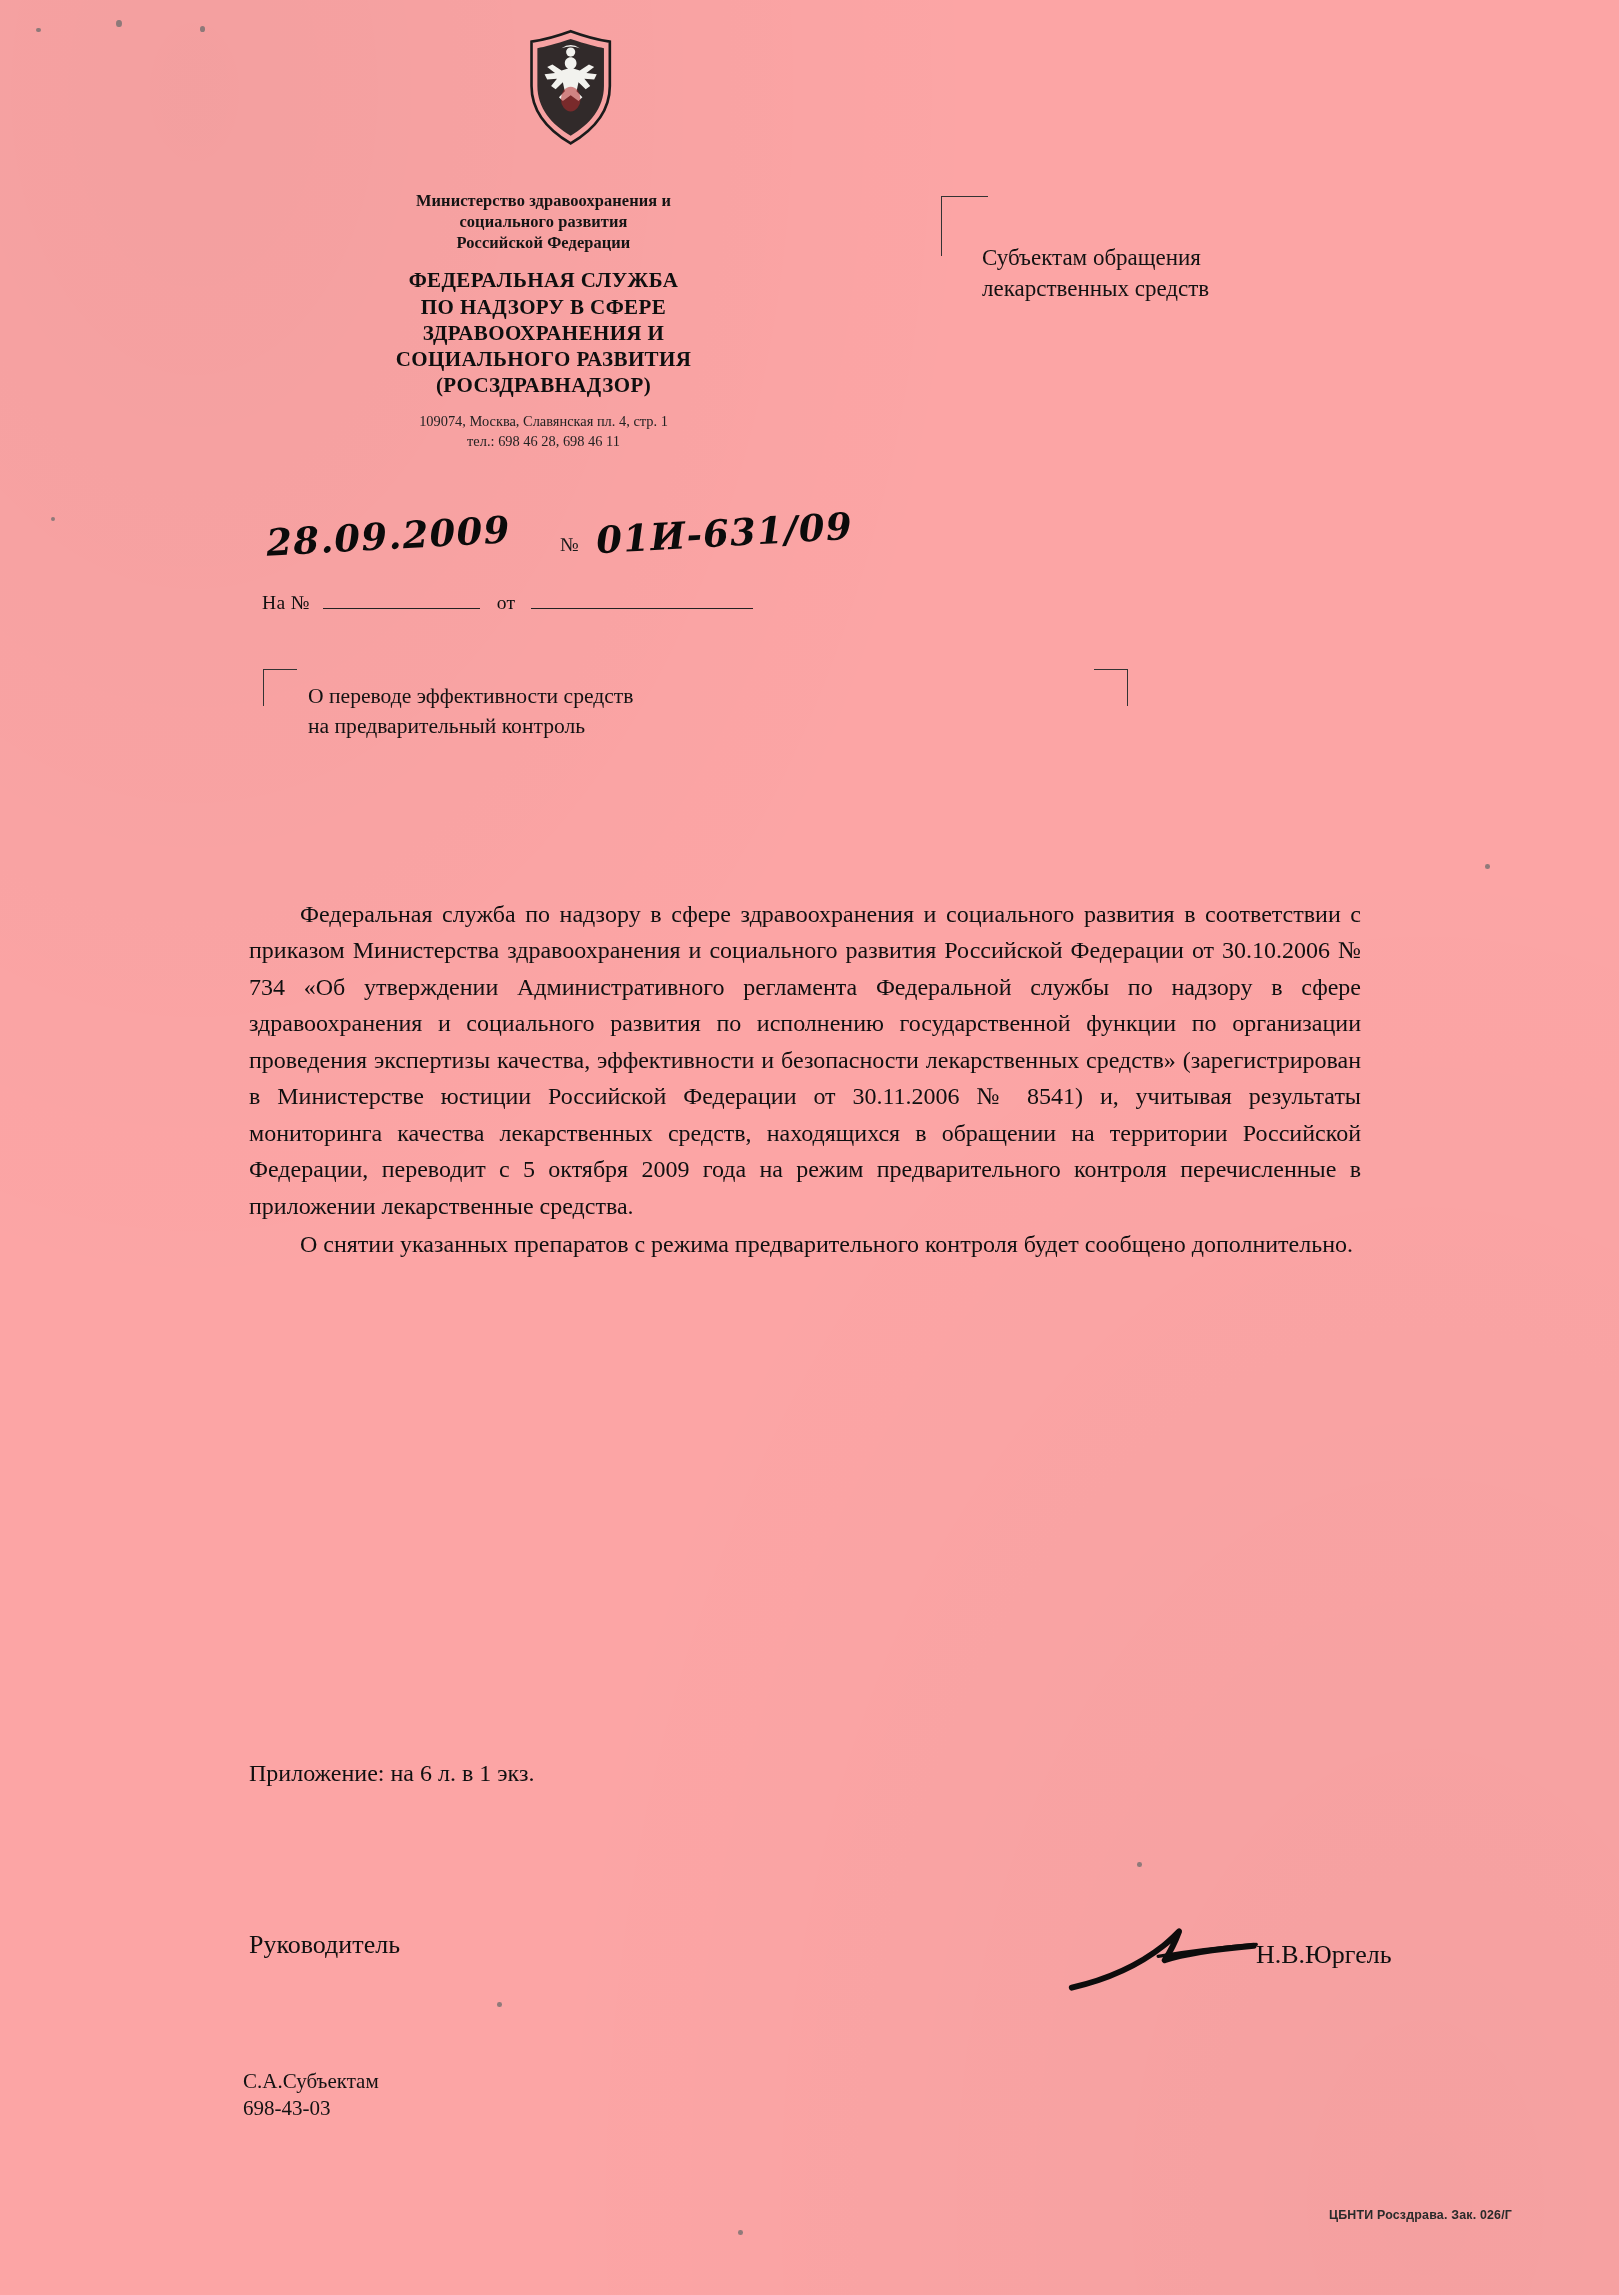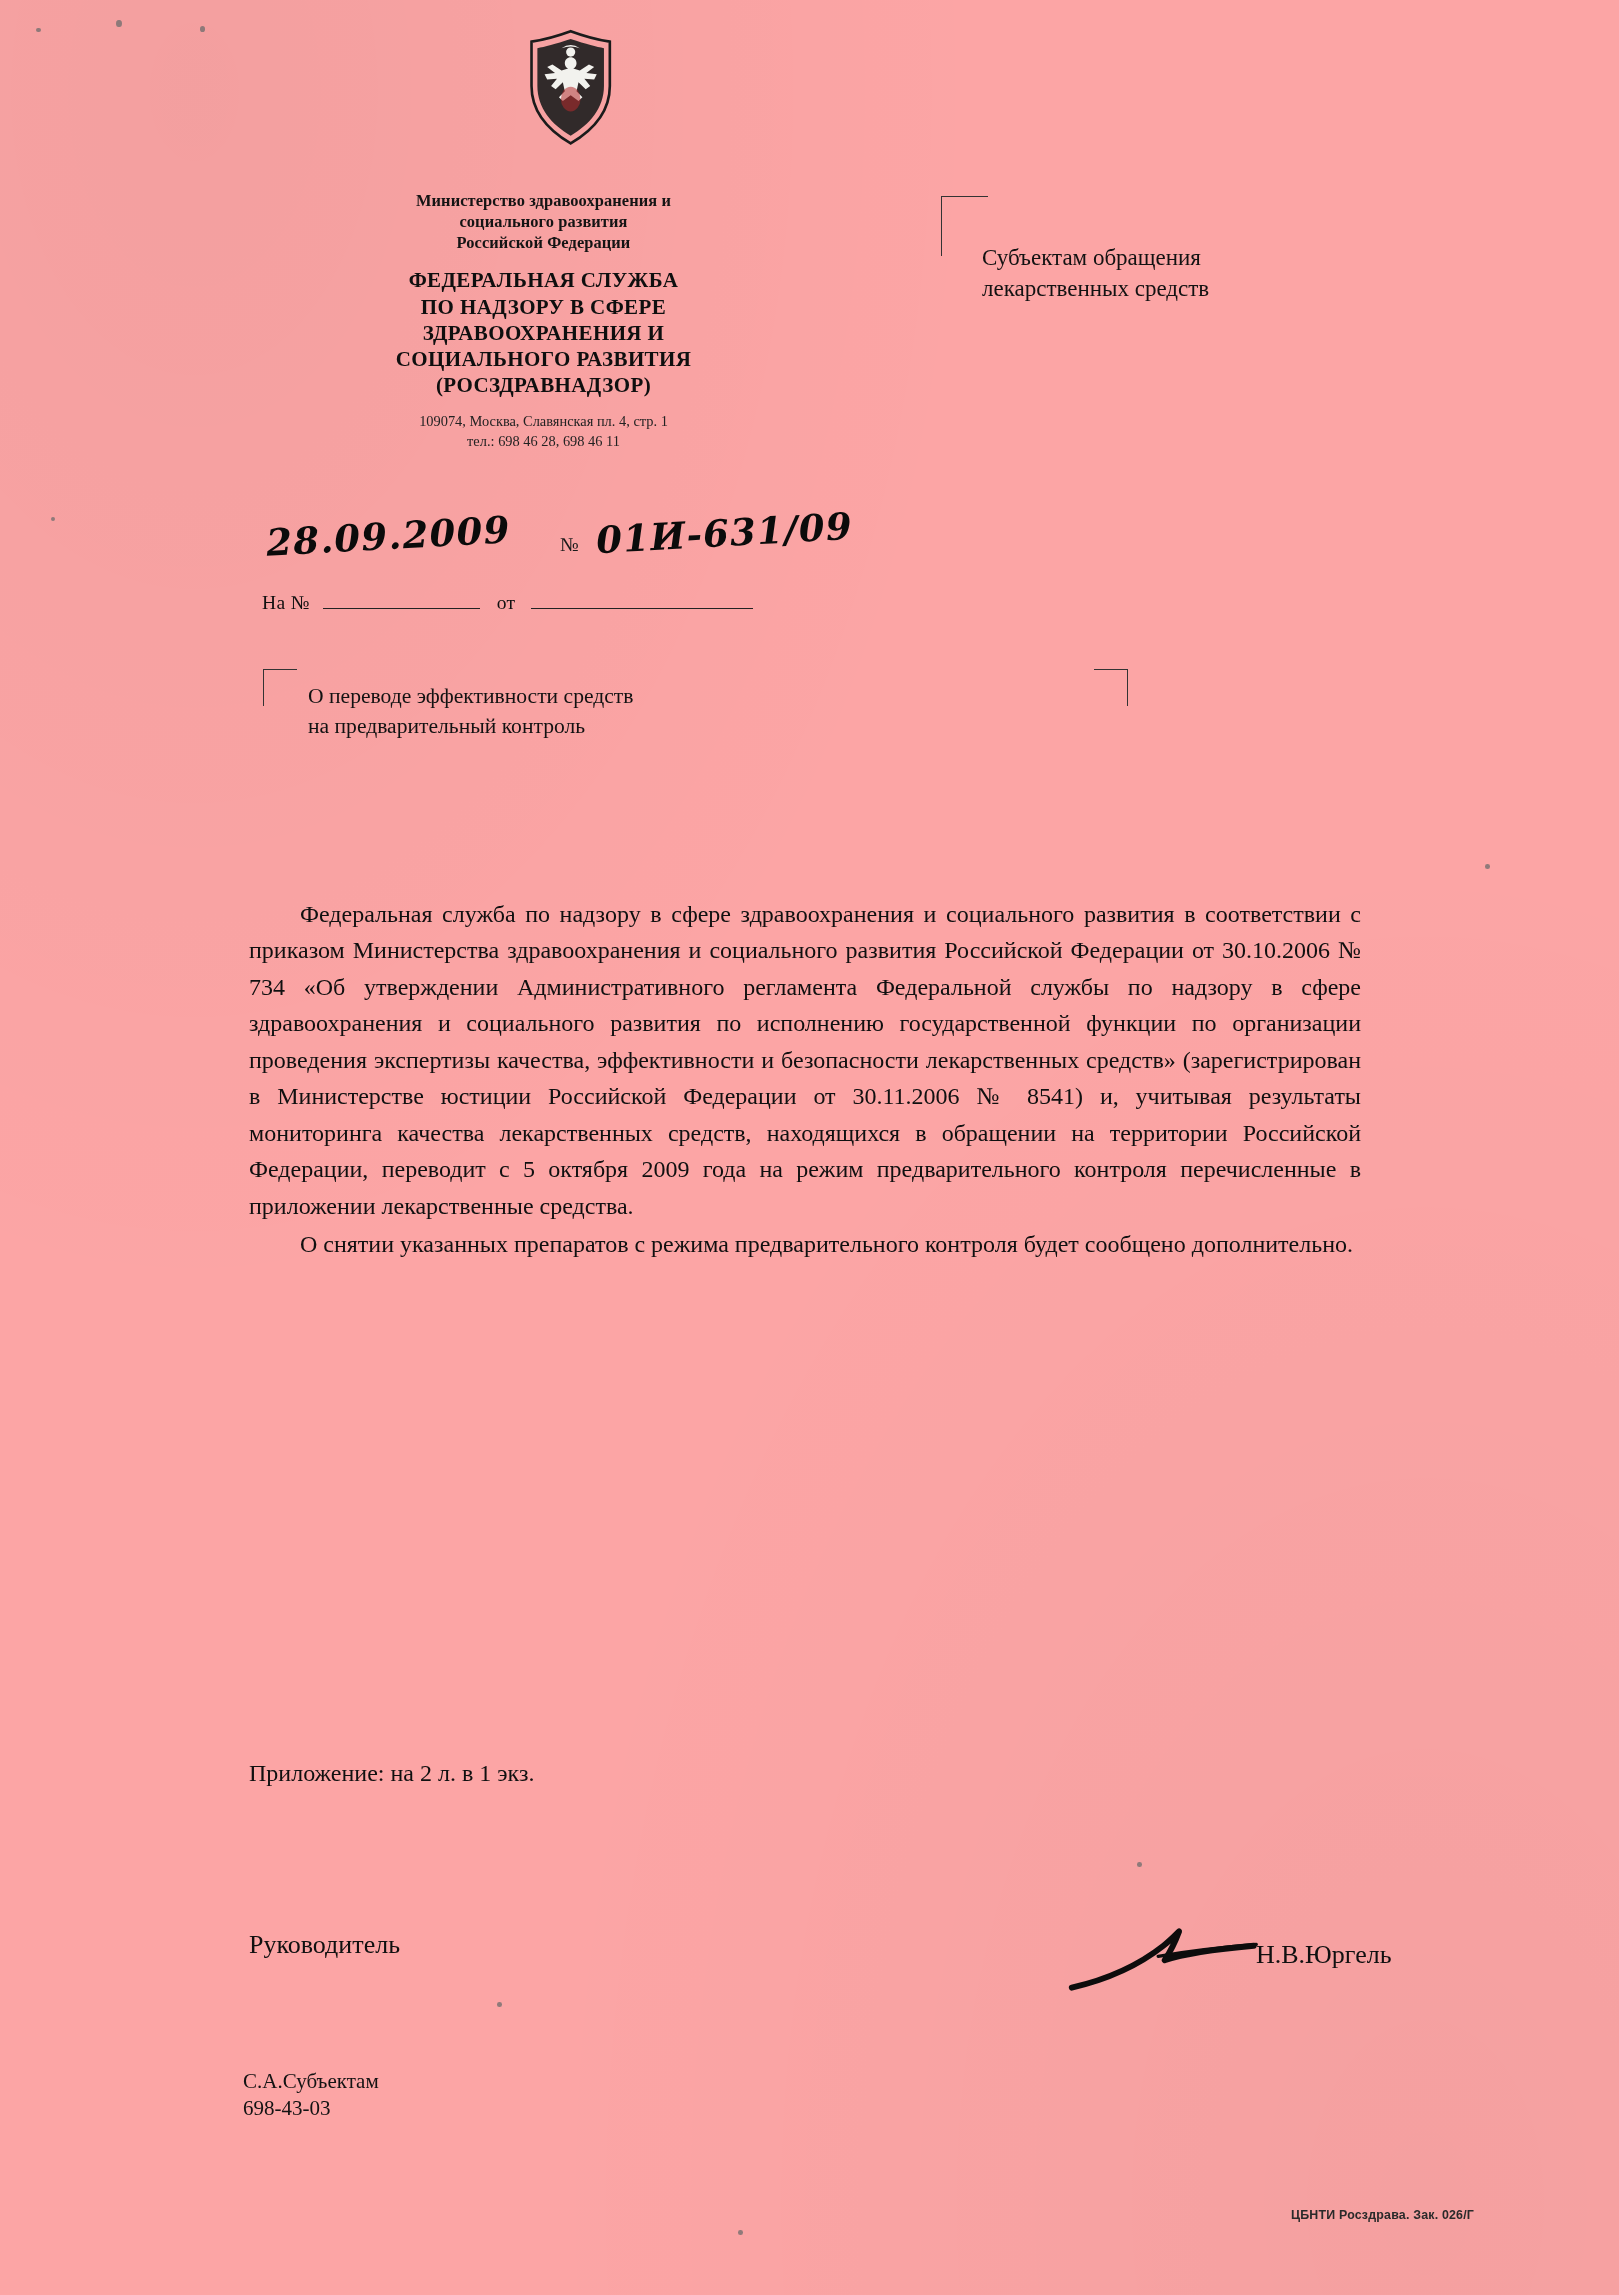--- a/index.html
+++ b/index.html
@@ -243,21 +243,21 @@
     top: 2068px;
     font-size: 21px;
     line-height: 1.3;
     font-family: "Liberation Serif", serif;
     color: #131313;
   }
 
   
   .footer-stamp {
     position: absolute;
-    left: 1261px;
+    left: 1299px;
     top: 2208px;
     font-size: 12.4px;
     font-weight: bold;
     font-family: "Liberation Sans", sans-serif;
     color: #2a2a2a;
     letter-spacing: 0.2px;
     padding-left: 30px;
   }
 
   
@@ -333,21 +333,21 @@
     <div class="br-tr"></div>
     <div class="subject-text" style="white-space:pre-line;">О переводе эффективности средств
 на предварительный контроль</div>
   </div>
 
   <div class="body-text">
     <p>Федеральная служба по надзору в сфере здравоохранения и социального развития в соответствии с приказом Министерства здравоохранения и социального развития Российской Федерации от 30.10.2006 № 734 «Об утверждении Административного регламента Федеральной службы по надзору в сфере здравоохранения и социального развития по исполнению государственной функции по организации проведения экспертизы качества, эффективности и безопасности лекарственных средств» (зарегистрирован в Министерстве юстиции Российской Федерации от 30.11.2006 № 8541) и, учитывая результаты мониторинга качества лекарственных средств, находящихся в обращении на территории Российской Федерации, переводит с 5 октября 2009 года на режим предварительного контроля перечисленные в приложении лекарственные средства.</p>
     <p>О снятии указанных препаратов с режима предварительного контроля будет сообщено дополнительно.</p>
   </div>
 
-  <div class="attachment">Приложение: на  2 л. в 1 экз.</div>
+  <div class="attachment">Приложение: на  6 л. в 1 экз.</div>
 
   <div class="sig-role">Руководитель</div>
   <div class="sig-scribble">
     <svg viewBox="0 0 330 130" xmlns="http://www.w3.org/2000/svg">
       <path d="M18 108 C70 96 120 74 158 44 C168 36 176 28 182 22 C176 38 168 54 160 66 C184 58 228 50 296 44" fill="none" stroke="#0d0d0d" stroke-width="9" stroke-linecap="round" stroke-linejoin="round"></path>
       <path d="M150 60 C200 52 250 46 300 42" fill="none" stroke="#0d0d0d" stroke-width="5" stroke-linecap="round"></path>
     </svg>
   </div>
   <div class="sig-name">Н.В.Юргель</div>
 

